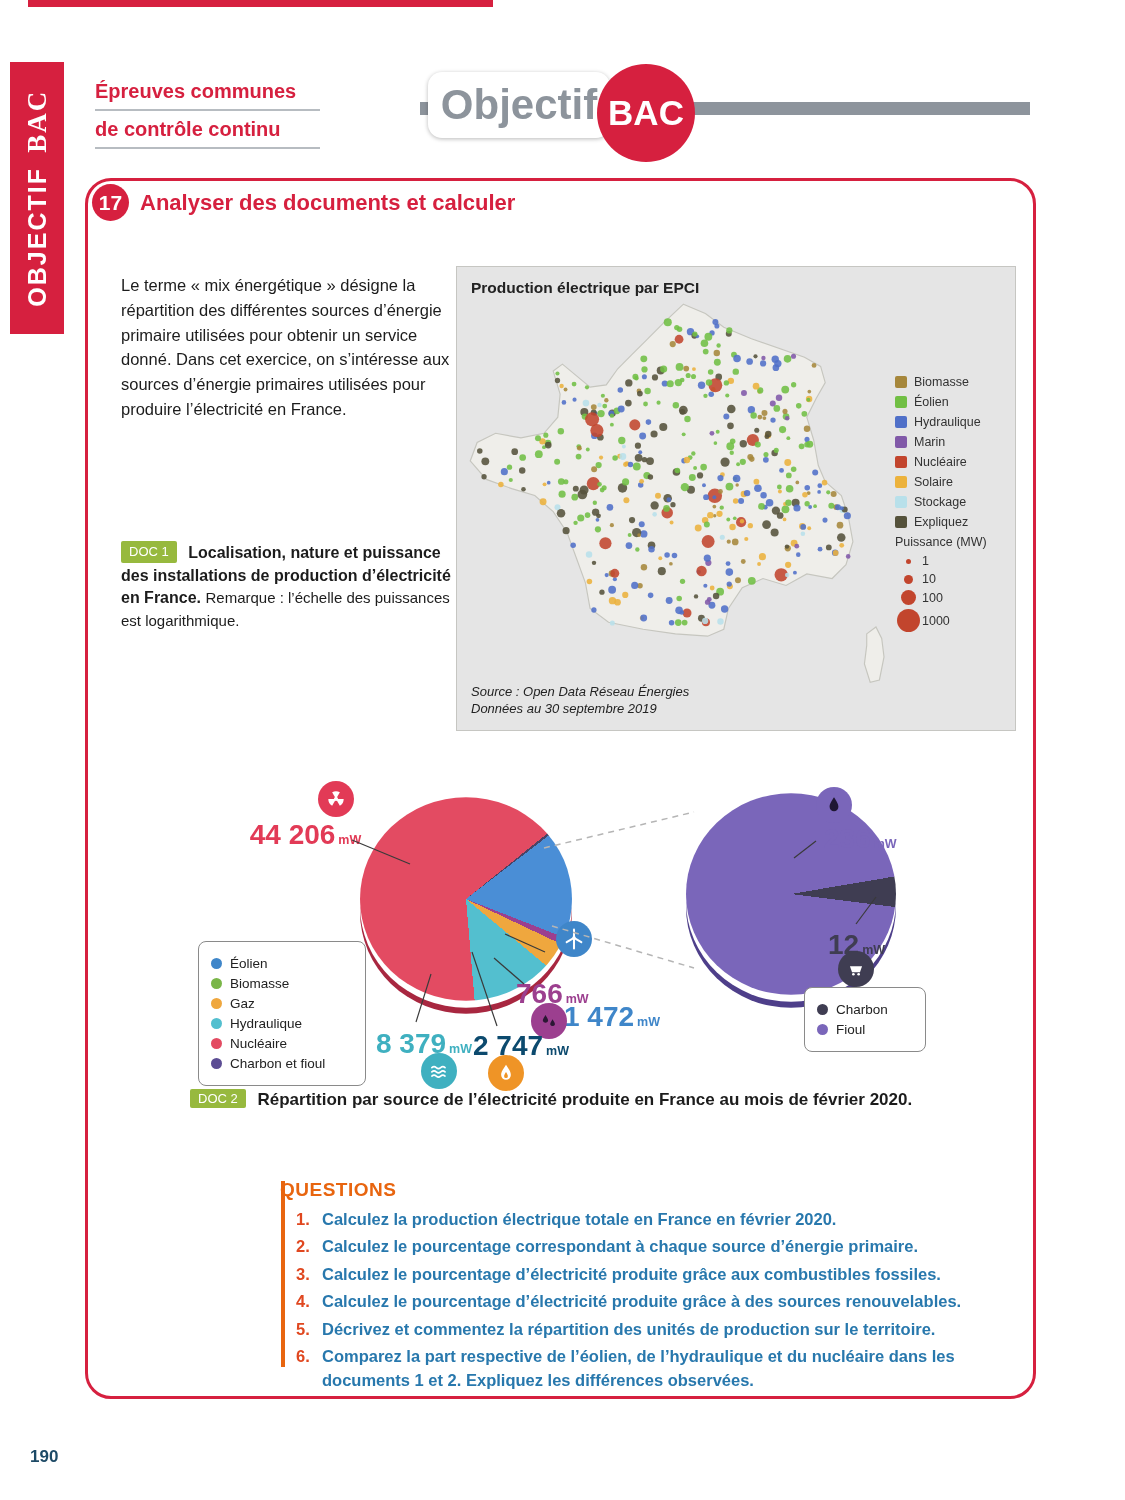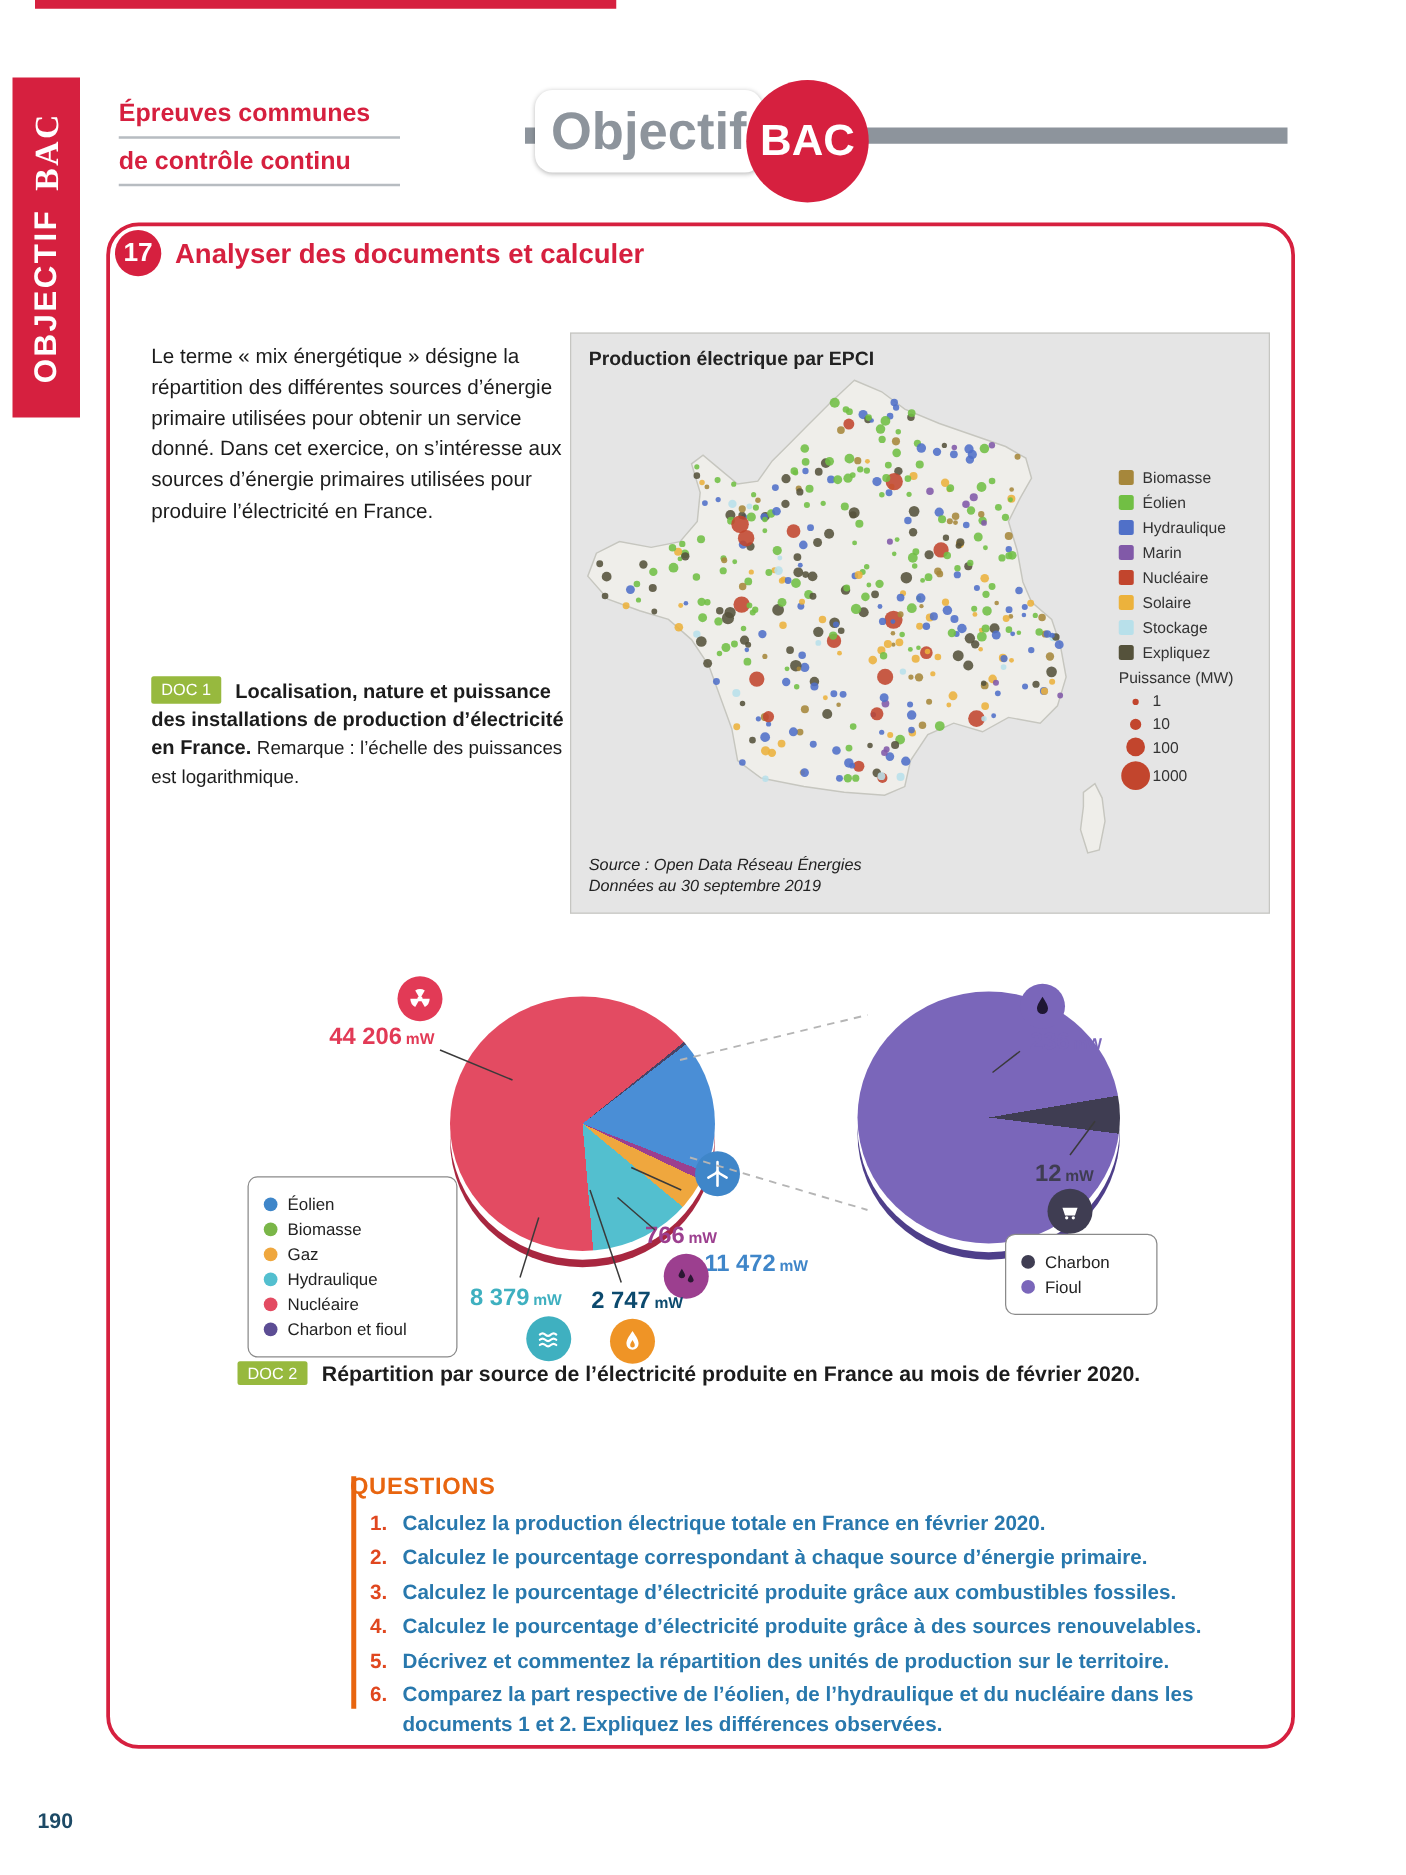--- a/index.html
+++ b/index.html
@@ -56,21 +56,21 @@
 
   
   .pie-wrap{position:absolute}
   .pie-layer,.pie{position:absolute;left:0;width:100%;height:100%;border-radius:50%;transform:scaleY(.96)}
   .pie{top:0}
   .layer-dark{top:13px}
   .layer-white{top:7px;background:#fff}
 
   .badge{position:absolute;border-radius:50%;width:36px;height:36px;display:flex;align-items:center;justify-content:center}
   .pie-label{position:absolute;font-weight:bold;white-space:nowrap}
-  .pie-label .v{font-size:19px}
+  .pie-label .v{font-size:28px}
   .pie-label .u{font-size:12.5px;margin-left:3px}
 
   .legend-box{position:absolute;background:#fff;border:1.5px solid #8a8a8a;border-radius:8px;padding:9px 12px;z-index:8}
   .pl-item{display:flex;align-items:center;gap:8px;margin:5px 0;font-size:13.5px;color:#222}
   .pl-dot{width:11px;height:11px;border-radius:50%;flex:0 0 11px}
 
   
   .q-bar{left:193px;top:1000px;width:4px;height:186px;background:#e8650f}
   .q-title{left:192px;top:998px;font-size:19px;font-weight:bold;color:#e8650f;letter-spacing:.5px}
   .q-list{left:208px;top:1027px;width:720px}

